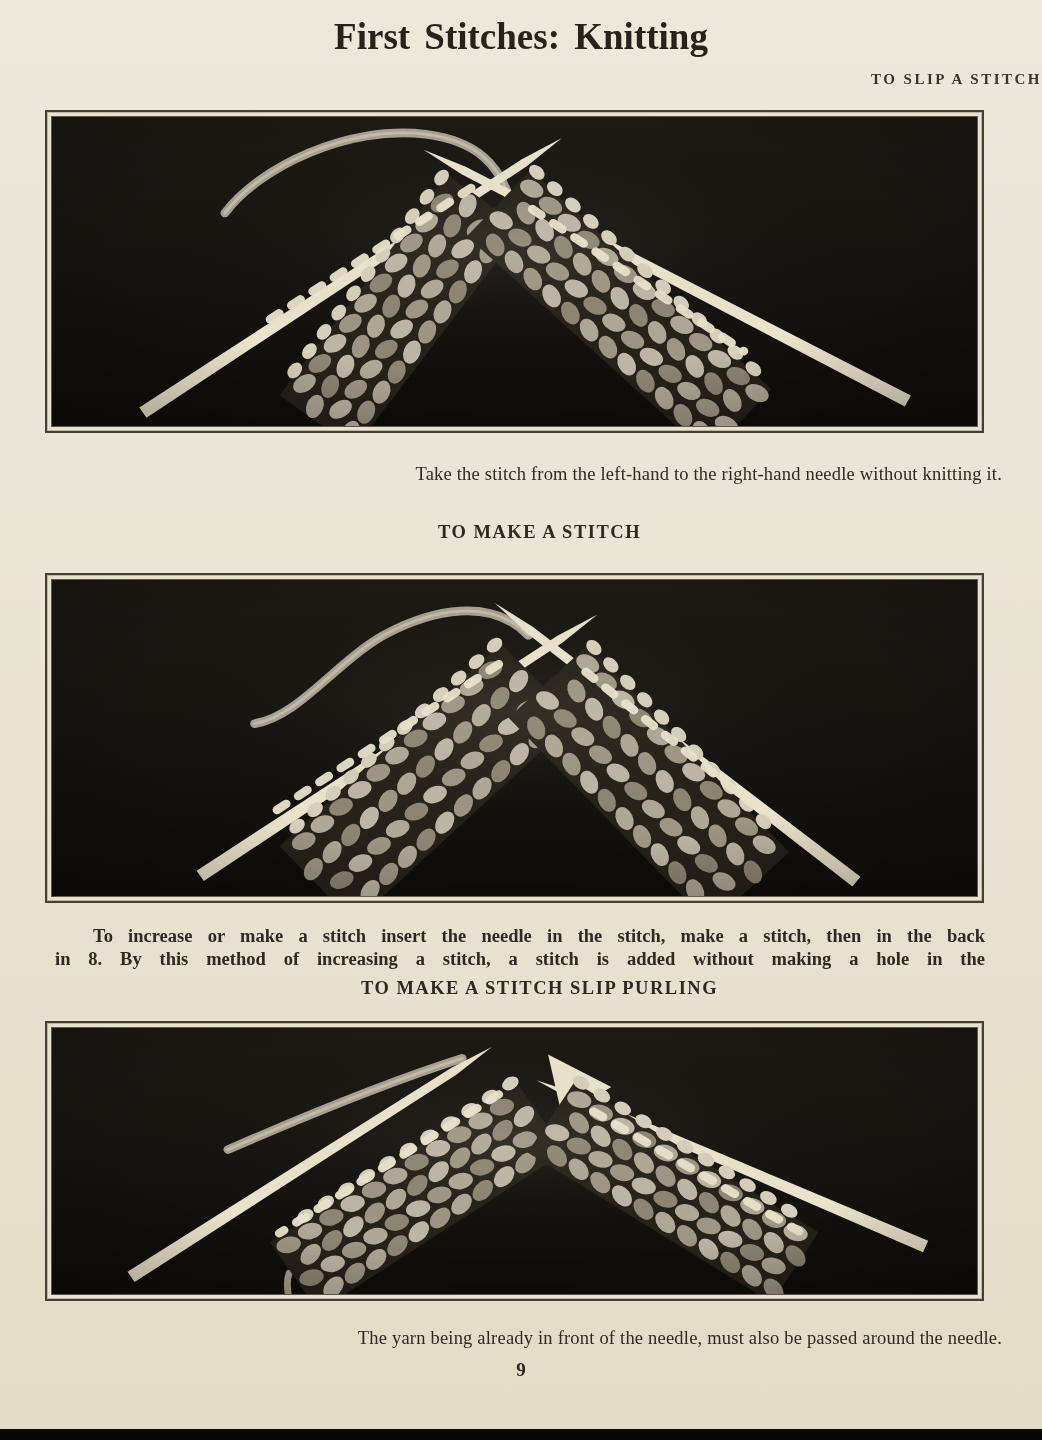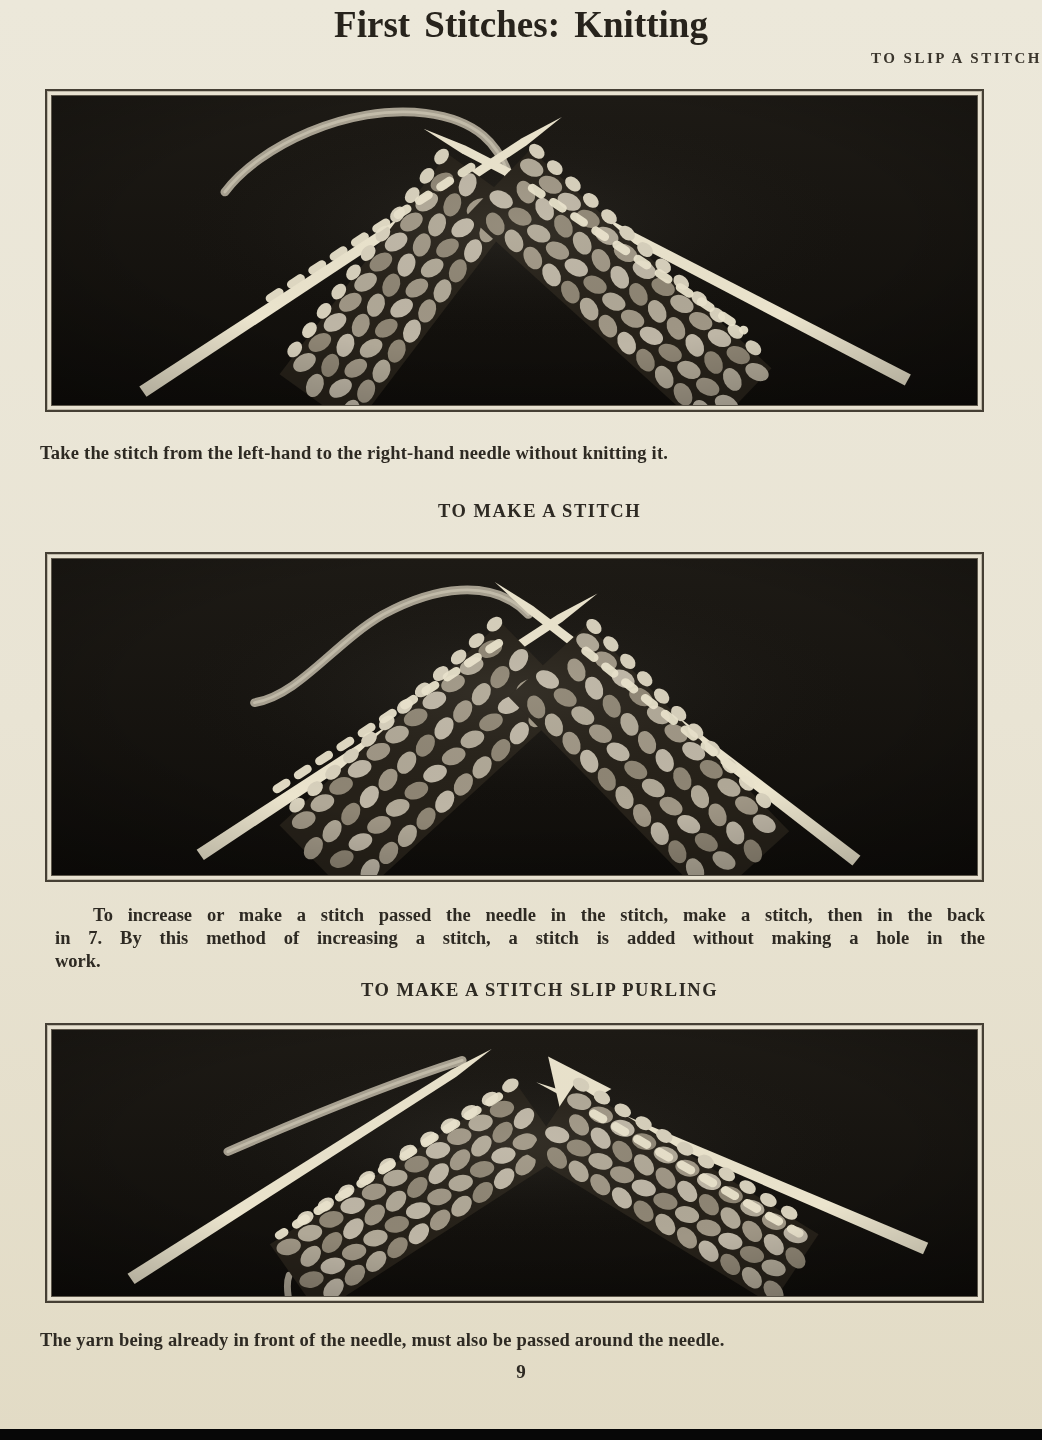--- a/index.html
+++ b/index.html
@@ -1,30 +1,30 @@
 <!DOCTYPE html>
 <html><head>
 <meta charset="utf-8">
 <style>
   html,body{margin:0;padding:0;}
   body{width:1042px;height:1440px;overflow:hidden;
        font-family:"Liberation Serif", serif;}
   .page{position:relative;width:1042px;height:1440px;overflow:hidden;
         background:linear-gradient(180deg,var(--paper,#ece8da) 0%,#e9e4d4 50%,var(--paper-bottom,#e2dbc5) 100%);
         color:var(--ink,#2e2a23);}
-  .title{margin:0;padding-top:4px;text-align:center;
+  .title{margin:12px;padding-top:4px;text-align:center;
          font-size:37px;line-height:42px;font-weight:700;word-spacing:5px;
          color:#27231c;}
   .subtitle{margin:3px 0 0 0;text-align:right;font-size:15px;line-height:18px;
             font-weight:700;letter-spacing:2.5px;color:#3a352c;}
   .plate{margin:22px 58px 0 45px;border:2px solid var(--frame,#453f34);
          padding:4px;background:#e8e2d1;box-shadow:0 0 0 1px rgba(60,55,45,.25) inset;}
   .photo{display:block;width:100%;background:#14110d;border:1px solid #5d574b;box-sizing:border-box;}
-  .caption{margin:30px 40px 0 40px;text-align:left;font-size:18.5px;line-height:22px;
-           font-weight:700;letter-spacing:.2px;}
+  .caption{margin:30px 40px 0 40px;text-align:right;font-size:18.5px;line-height:22px;
+           font-weight:400;letter-spacing:.2px;}
   .sec-heading{margin:36px 0 0 0;text-align:center;font-size:18.5px;line-height:22px;
                font-weight:700;letter-spacing:1.5px;padding-left:37px;}
   .para{margin:22px 57px 0 55px;font-size:18.5px;line-height:23px;font-weight:700;}
   .pline{min-height:23px;}
   .pline.just{text-align:justify;text-align-last:justify;}
   .pline.indent{text-indent:38px;}
   .pagenum{margin:10px 0 0 0;text-align:center;font-size:19px;font-weight:700;}
   .scan-bar{position:absolute;left:0;bottom:0;width:100%;height:11px;
             background:var(--scan-bar,#070707);}
   #fig-make-heading{margin-top:36px;}
@@ -320,23 +320,22 @@
         <ellipse cx="685.6" cy="215.9" rx="9" ry="6.5" fill="#d7d0bc" transform="rotate(46.6 685.6 215.9)"></ellipse>
         <ellipse cx="702.8" cy="234.1" rx="9" ry="6.5" fill="#d7d0bc" transform="rotate(46.6 702.8 234.1)"></ellipse>
         <ellipse cx="719.9" cy="252.3" rx="9" ry="6.5" fill="#d7d0bc" transform="rotate(46.6 719.9 252.3)"></ellipse>
         <line x1="452" y1="88" x2="222" y2="244" stroke="#ebe4cd" stroke-width="9" stroke-dasharray="11 15" stroke-linecap="round" opacity="0.95"></line>
         <line x1="540" y1="96" x2="716" y2="240" stroke="#ebe4cd" stroke-width="9" stroke-dasharray="11 15" stroke-linecap="round" opacity="0.95"></line>
         <rect x="0" y="0" width="936" height="330" fill="url(#fig-make-vig)"></rect>
       </svg>
   </figure>
 
   <div class="para">
-    <div class="pline just indent">To increase or make a stitch passed the needle in the stitch, make a stitch, then in the back</div>
-    <div class="pline just">in 7.  By this method of increasing a stitch, a stitch is added without making a hole in the</div>
-    <div class="pline">work.</div>
+    <div class="pline just indent">To increase or make a stitch insert the needle in the stitch, make a stitch, then in the back</div>
+    <div class="pline just">in 8.  By this method of increasing a stitch, a stitch is added without making a hole in the</div>
   </div>
 
   <h3 class="sec-heading" id="fig-purl-heading">TO MAKE A STITCH SLIP PURLING</h3>
 
   <figure class="plate" id="plate-purl">
     <svg id="fig-purl" class="photo" height="268" viewBox="0 0 936 280" preserveAspectRatio="none" aria-label="Photograph on black background: a flatter chevron of open knitted stitches on two needles, the yarn passed in front and around the right-hand needle at the center">
         <defs>
           <linearGradient id="fig-purl-bg" x1="0" y1="0" x2="0" y2="1">
             <stop offset="0%" stop-color="#1d1a15"></stop>
             <stop offset="100%" stop-color="#0f0d0a"></stop>

